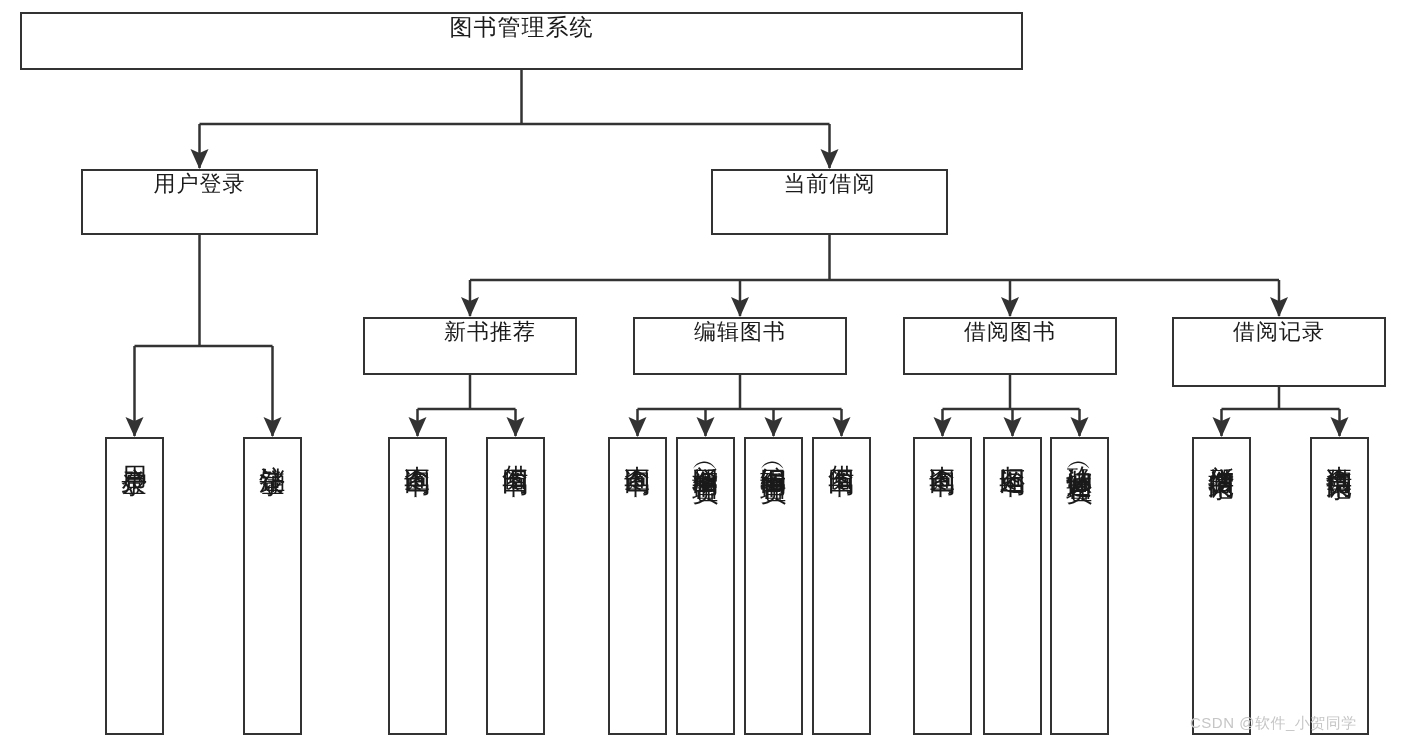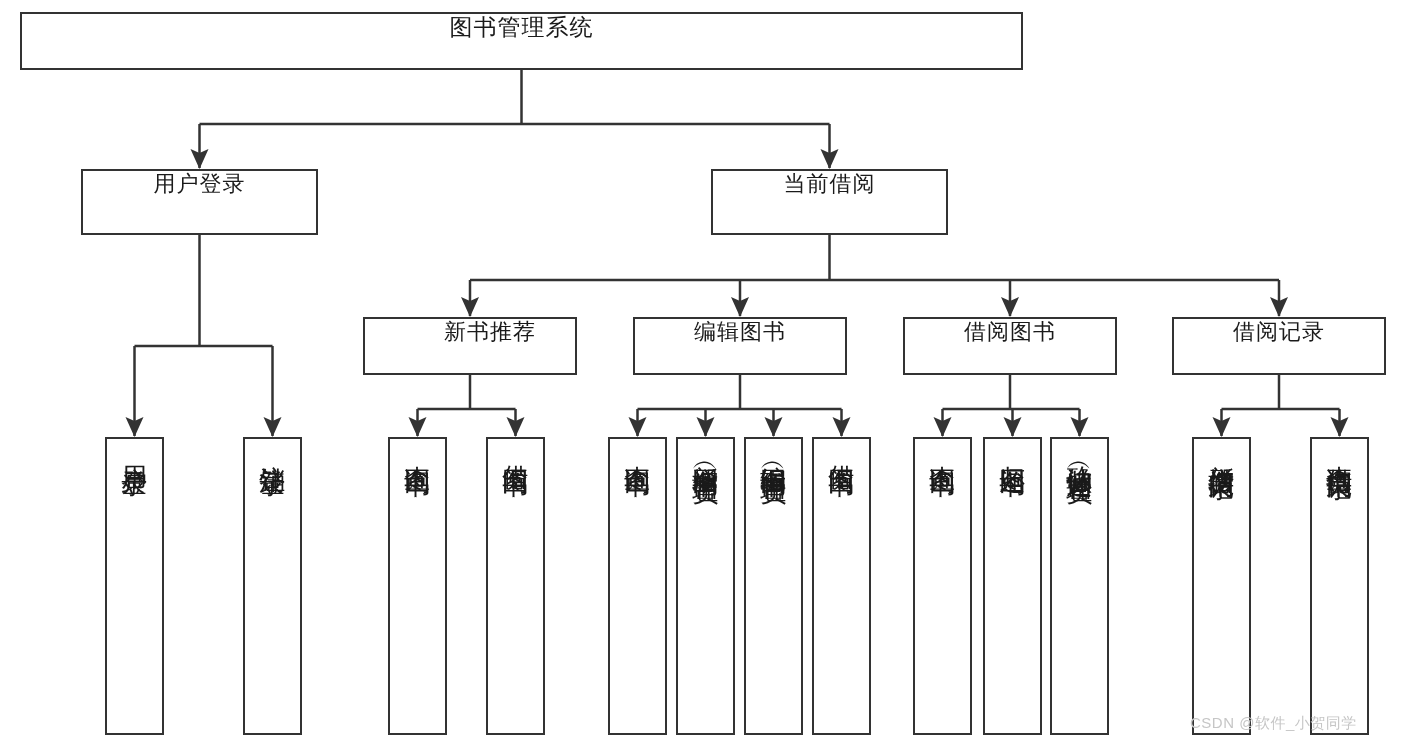--- a/index.html
+++ b/index.html
@@ -130,21 +130,21 @@
       </div>
       <div class="node horiz" style="left: 363px; top: 317px; width: 214px; height: 58px; padding-left: 40px;">
         <span class="node-label">新书推荐</span>
       </div>
       <div class="node horiz" style="left: 633px; top: 317px; width: 214px; height: 58px;">
         <span class="node-label">编辑图书</span>
       </div>
       <div class="node horiz" style="left: 903px; top: 317px; width: 214px; height: 58px;">
         <span class="node-label">借阅图书</span>
       </div>
-      <div class="node horiz" style="left: 1172px; top: 317px; width: 214px; height: 58px;">
+      <div class="node horiz" style="left: 1172px; top: 317px; width: 214px; height: 70px;">
         <span class="node-label">借阅记录</span>
       </div>
       <div class="node vert" style="left: 105px; top: 437px; width: 59px; height: 298px;">
         <span class="node-label">用户登录</span>
       </div>
       <div class="node vert" style="left: 243px; top: 437px; width: 59px; height: 298px;">
         <span class="node-label">注销登录</span>
       </div>
       <div class="node vert" style="left: 388px; top: 437px; width: 59px; height: 298px;">
         <span class="node-label">查询图书</span>

